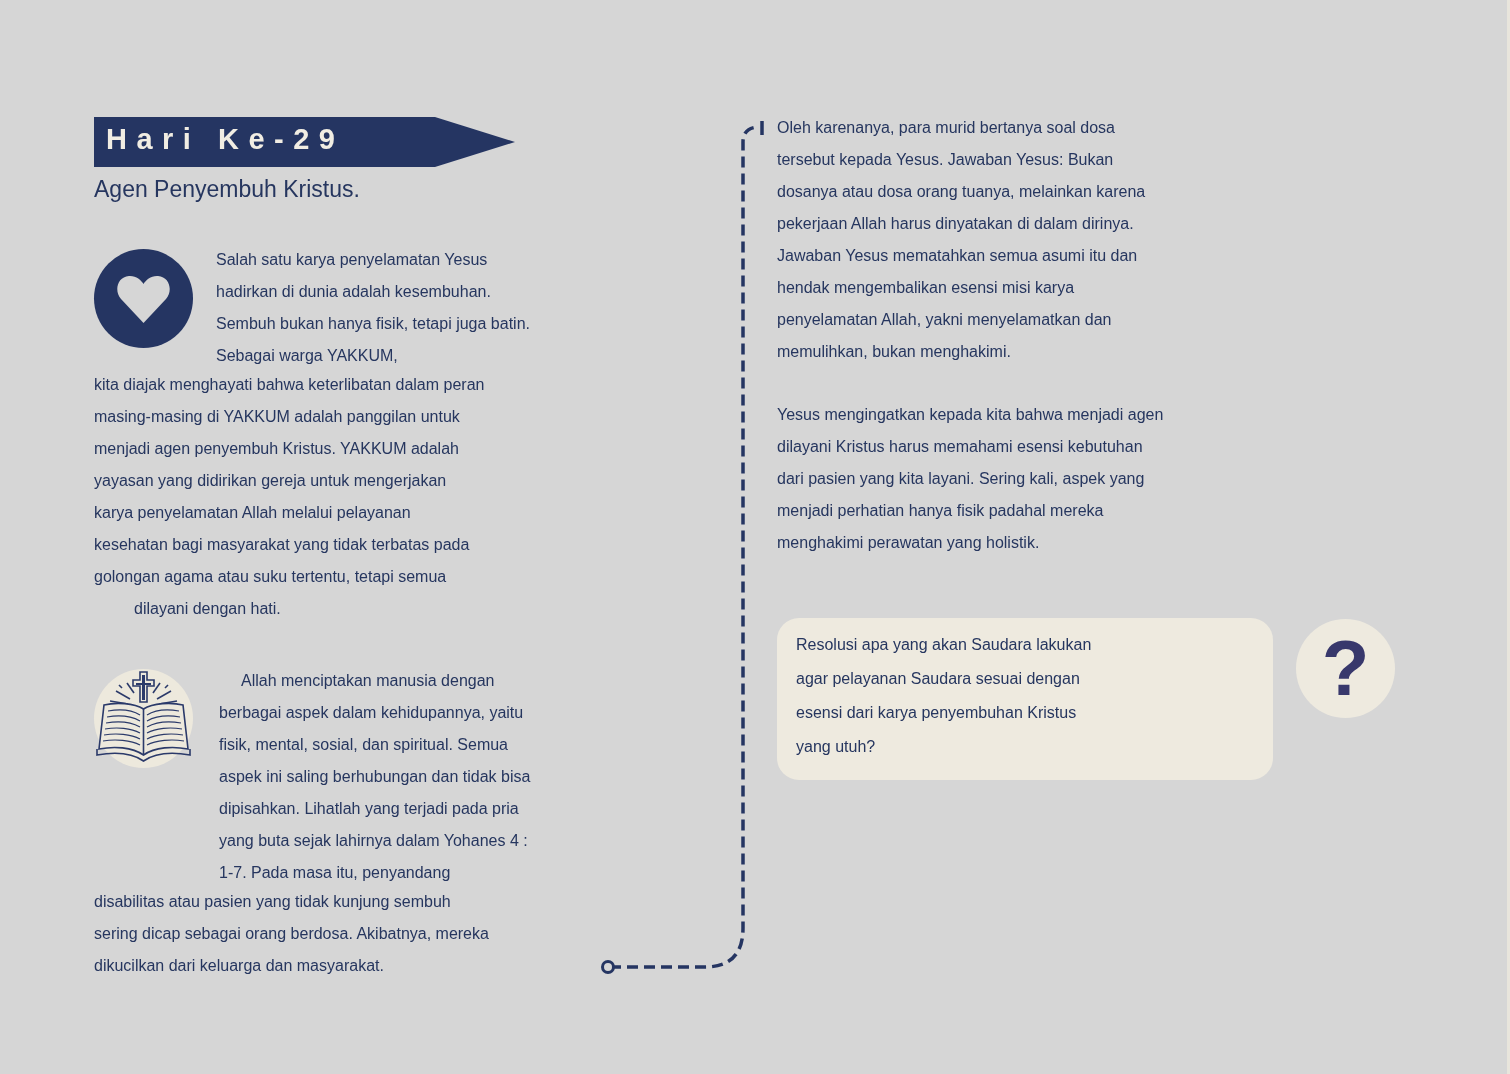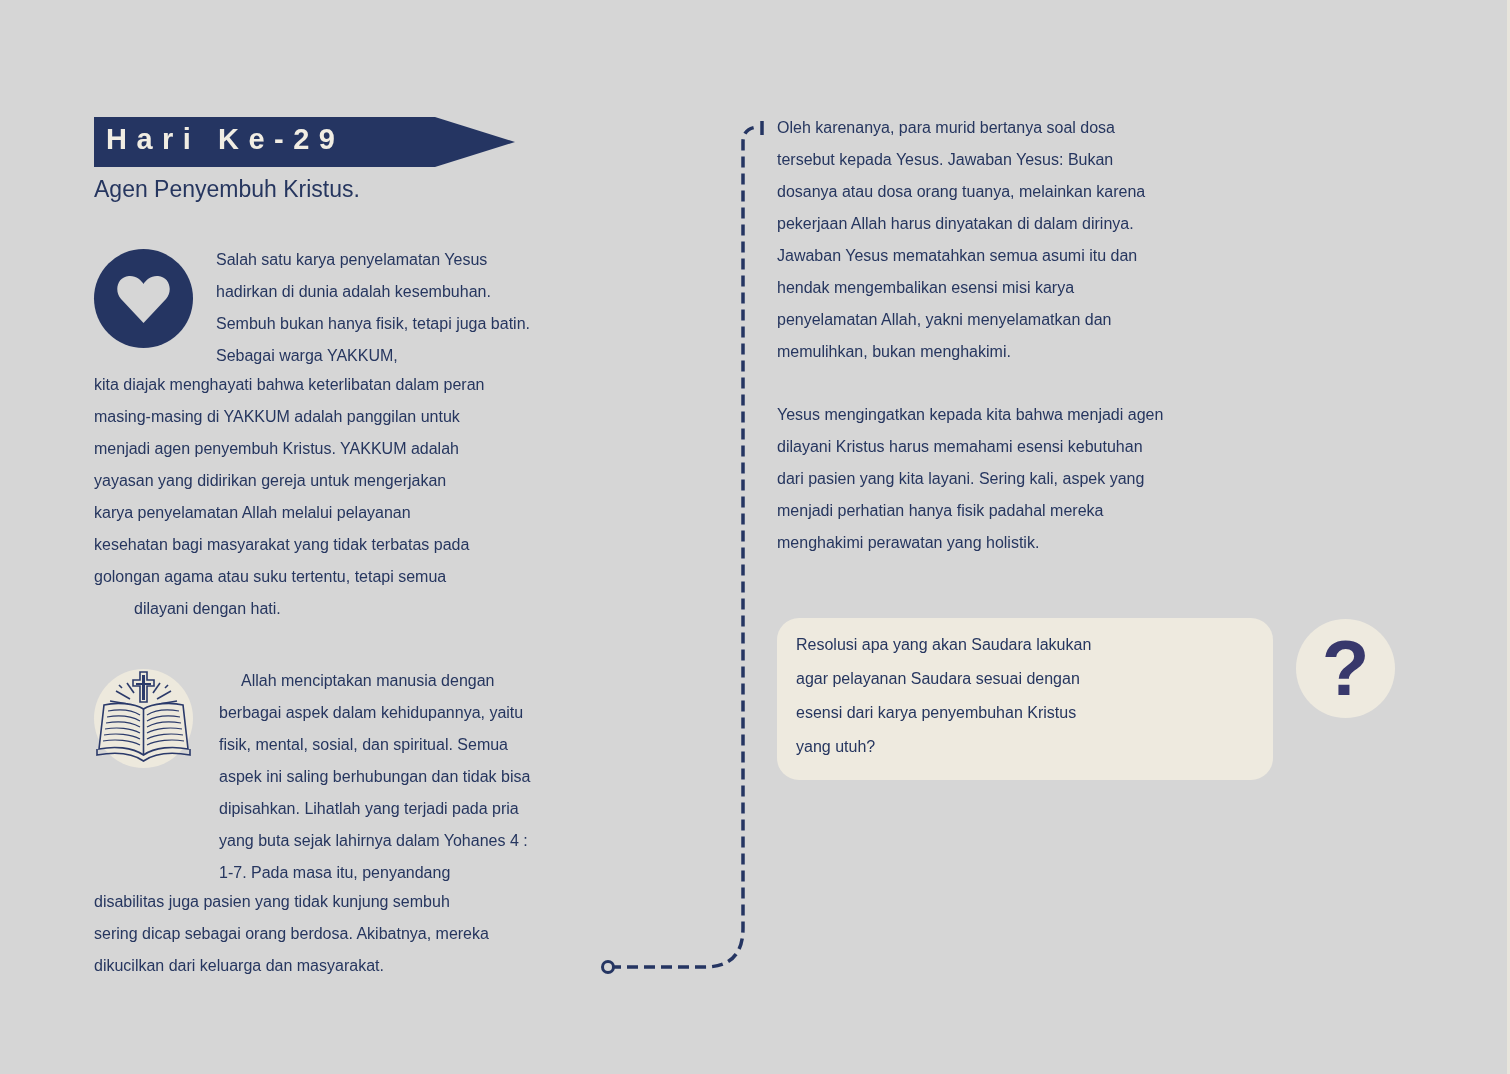--- a/index.html
+++ b/index.html
@@ -136,21 +136,21 @@
   </svg>
 </div>
 
 <div class="txt" style="left:219px; top:665px;margin-left:22px;">Allah menciptakan manusia dengan</div>
 <div class="txt" style="left:219px; top:697px;">berbagai aspek dalam kehidupannya, yaitu</div>
 <div class="txt" style="left:219px; top:729px;">fisik, mental, sosial, dan spiritual. Semua</div>
 <div class="txt" style="left:219px; top:761px;">aspek ini saling berhubungan dan tidak bisa</div>
 <div class="txt" style="left:219px; top:793px;">dipisahkan. Lihatlah yang terjadi pada pria</div>
 <div class="txt" style="left:219px; top:825px;">yang buta sejak lahirnya dalam Yohanes 4 :</div>
 <div class="txt" style="left:219px; top:857px;">1-7. Pada masa itu, penyandang</div>
-<div class="txt" style="left:94px; top:886px;">disabilitas juga pasien yang tidak kunjung sembuh</div>
+<div class="txt" style="left:94px; top:886px;">disabilitas atau pasien yang tidak kunjung sembuh</div>
 <div class="txt" style="left:94px; top:918px;">sering dicap sebagai orang berdosa. Akibatnya, mereka</div>
 <div class="txt" style="left:94px; top:950px;">dikucilkan dari keluarga dan masyarakat.</div>
 
 <svg class="connector" width="180" height="870" viewBox="0 0 180 870">
   <path d="M20 857 L115 857 Q153 857 153 818 L153 32 Q153 18 168 17" fill="none" stroke="#253562" stroke-width="3.5" stroke-dasharray="11 6"></path>
   <line x1="172" y1="11" x2="172" y2="25" stroke="#253562" stroke-width="3.5"></line>
   <circle cx="18" cy="857" r="5.5" fill="#d6d6d6" stroke="#253562" stroke-width="3"></circle>
 </svg>
 
 <div class="txt" style="left:777px; top:112px;">Oleh karenanya, para murid bertanya soal dosa</div>

